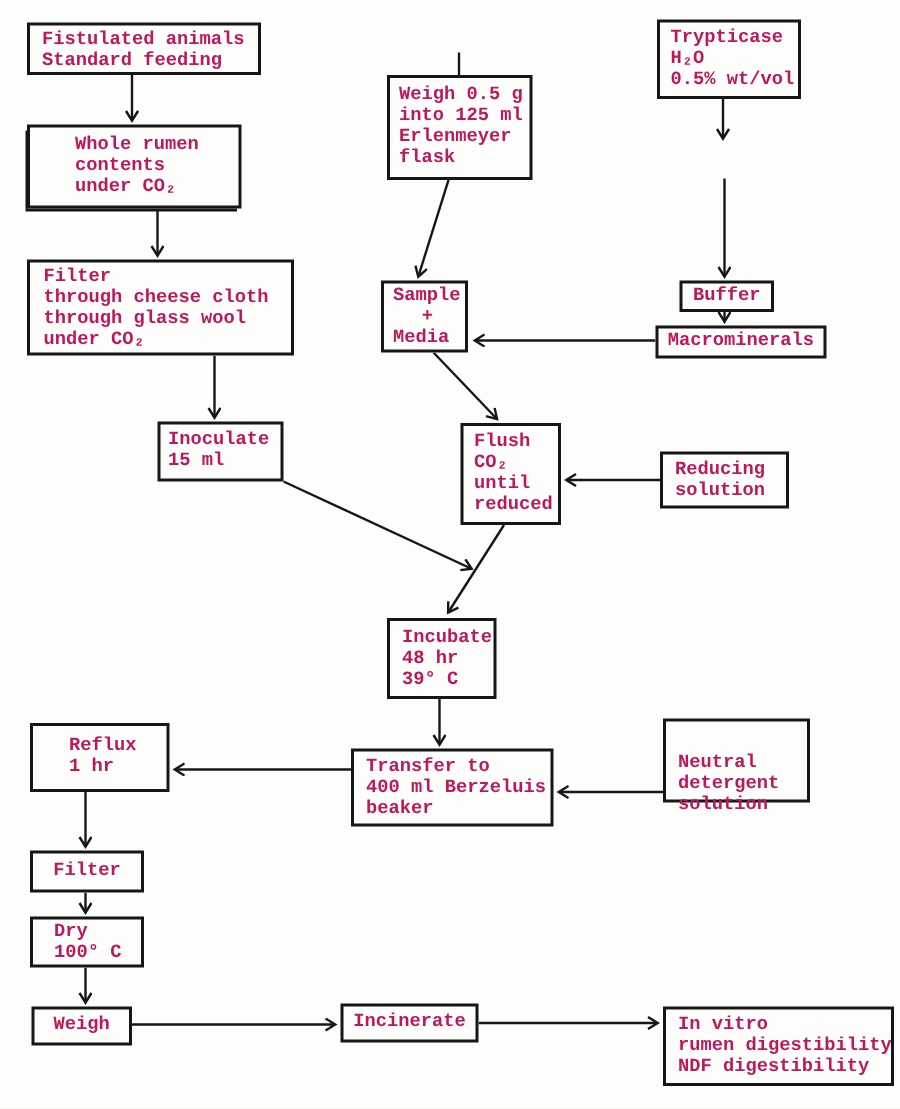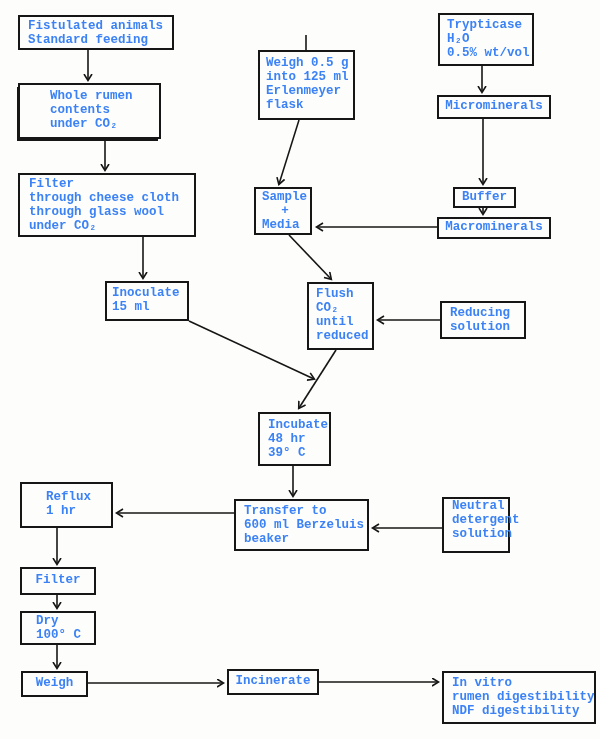--- a/index.html
+++ b/index.html
@@ -1,19 +1,19 @@
 <!DOCTYPE html>
 <html><head>
 <meta charset="utf-8">
 <style>
   html,body{margin:0;padding:0;background:#f2f2ee;}
   #canvas{
     position:relative;width:600px;height:739px;background:#fdfdfb;
     font-family:"Liberation Mono","DejaVu Sans Mono",monospace;
-    color:#3b82f6;overflow:hidden;
+    color:#be185d;overflow:hidden;
   }
   #wires{position:absolute;left:0;top:0;width:600px;height:739px;}
   #wires path{stroke:#161616;stroke-width:1.6;fill:none;}
   .box{
     position:absolute;box-sizing:border-box;border:2px solid #161616;
     background:#fdfdfb;font-weight:700;font-size:12.5px;line-height:14px;
     white-space:nowrap;overflow:visible;
   }
   .ln{min-height:14px;}
   .ctr{text-align:center;}
@@ -93,23 +93,20 @@
     <div class="ln ctr">+</div>
     <div class="ln">Media</div>
   </div>
 
   <div class="box" style="left:438px;top:13px;width:96px;height:53px;padding:3px 2px 2px 7px">
     <div class="ln">Trypticase</div>
     <div class="ln">H₂O</div>
     <div class="ln">0.5% wt/vol</div>
   </div>
 
-  <div class="box ctr" style="left:437px;top:95px;width:114px;height:24px;padding:2px 0">
-    <div class="ln">Microminerals</div>
-  </div>
 
   <div class="box ctr" style="left:453px;top:187px;width:63px;height:21px;padding:1px 0">
     <div class="ln">Buffer</div>
   </div>
 
   <div class="box ctr" style="left:437px;top:217px;width:114px;height:22px;padding:1px 0">
     <div class="ln">Macrominerals</div>
   </div>
 
   <div class="box" style="left:307px;top:282px;width:67px;height:68px;padding:3px 2px 2px 7px">
@@ -130,25 +127,25 @@
     <div class="ln">39° C</div>
   </div>
 
   <div class="box" style="left:20px;top:482px;width:93px;height:46px;padding:6px 2px 2px 24px">
     <div class="ln">Reflux</div>
     <div class="ln">1 hr</div>
   </div>
 
   <div class="box" style="left:234px;top:499px;width:135px;height:52px;padding:3px 2px 2px 8px">
     <div class="ln">Transfer to</div>
-    <div class="ln">600 ml Berzeluis</div>
+    <div class="ln">400 ml Berzeluis</div>
     <div class="ln">beaker</div>
   </div>
 
-  <div class="box" style="left:442px;top:497px;width:68px;height:56px;padding:0 2px 2px 8px">
+  <div class="box" style="left:442px;top:479px;width:98px;height:56px;padding:20px 2px 2px 8px">
     <div class="ln">Neutral</div>
     <div class="ln">detergent</div>
     <div class="ln">solution</div>
   </div>
 
   <div class="box ctr" style="left:20px;top:567px;width:76px;height:28px;padding:4px 0">
     <div class="ln">Filter</div>
   </div>
 
   <div class="box" style="left:20px;top:611px;width:76px;height:34px;padding:1px 0 1px 14px">

